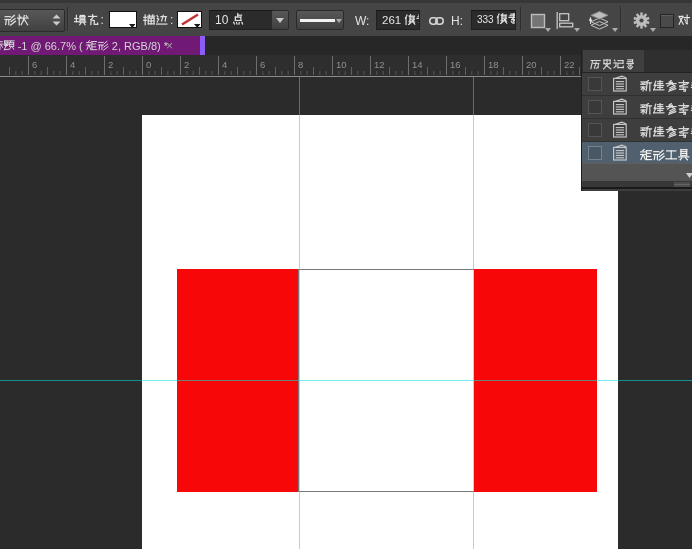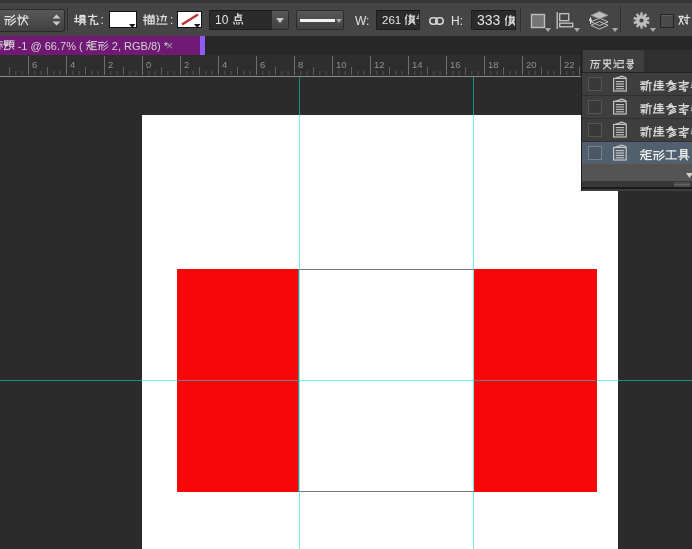--- a/index.html
+++ b/index.html
@@ -165,21 +165,21 @@
       </svg></div>
 <div class="ab ic" style="left:428.5px;top:16.5px">
       <svg width="15" height="8" viewBox="0 0 15 8">
         <g fill="none" stroke="#d6d6d6" stroke-width="1.5">
           <rect x="0.75" y="0.75" width="7.5" height="6.5" rx="3.2"></rect>
           <rect x="6.75" y="0.75" width="7.5" height="6.5" rx="3.2"></rect>
         </g>
       </svg>
     </div>
 <div class="ab" style="left:451px;top:14px;color:#e2e2e2;font-size:12px">H:</div>
-<div class="fld" style="left:471px;top:10px;width:38px;height:18px;line-height:18px;font-size:14px">333 <svg style="vertical-align:-1px" width="24.15" height="11.5" viewBox="0 0 210 100">
+<div class="fld" style="left:471px;top:10px;width:38px;height:18px;line-height:18px;font-size:10px">333 <svg style="vertical-align:-1px" width="24.15" height="11.5" viewBox="0 0 210 100">
         <g stroke="#e4e4e4" stroke-width="10" stroke-linecap="square" fill="none">
           <line x1="26" y1="8" x2="12" y2="40"></line>
           <line x1="18" y1="30" x2="18" y2="90"></line>
           <line x1="44" y1="18" x2="92" y2="18"></line>
           <line x1="58" y1="6" x2="50" y2="18"></line>
           <line x1="52" y1="26" x2="86" y2="26"></line>
           <line x1="52" y1="26" x2="52" y2="44"></line>
           <line x1="86" y1="26" x2="86" y2="44"></line>
           <line x1="52" y1="44" x2="86" y2="44"></line>
           <line x1="88" y1="50" x2="40" y2="92"></line>

